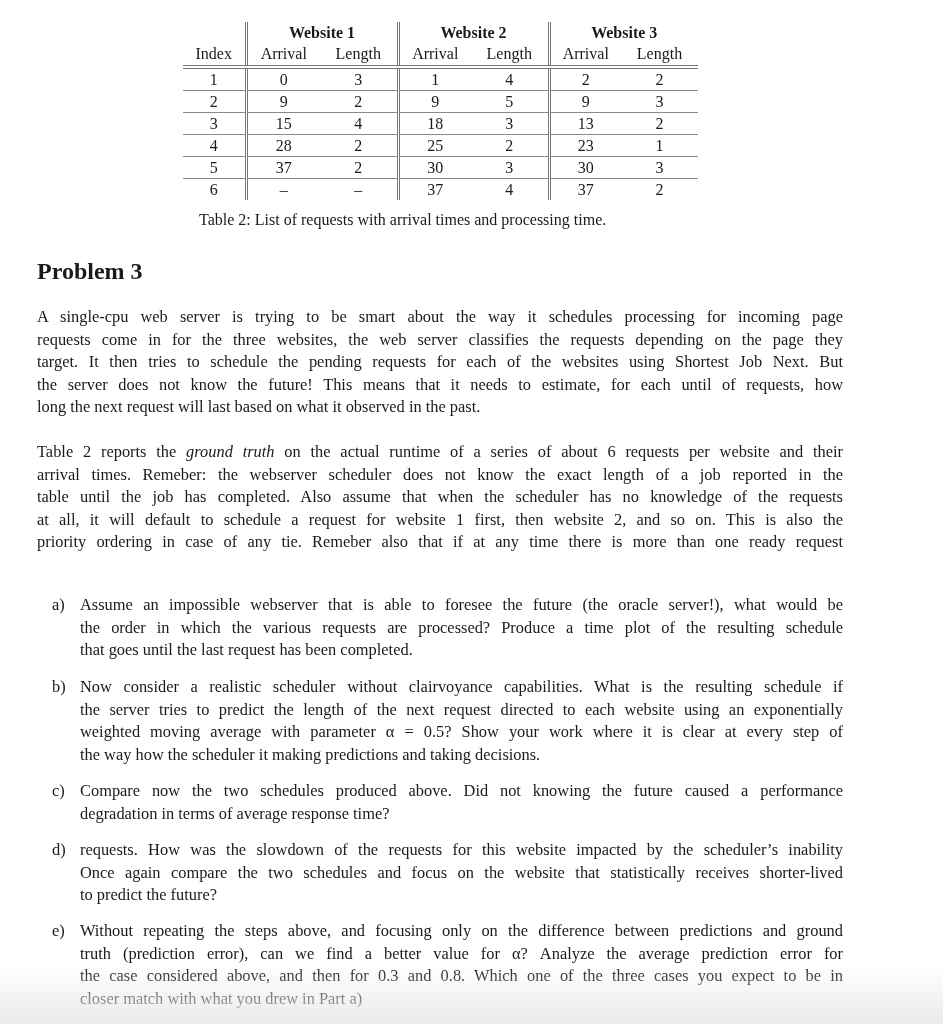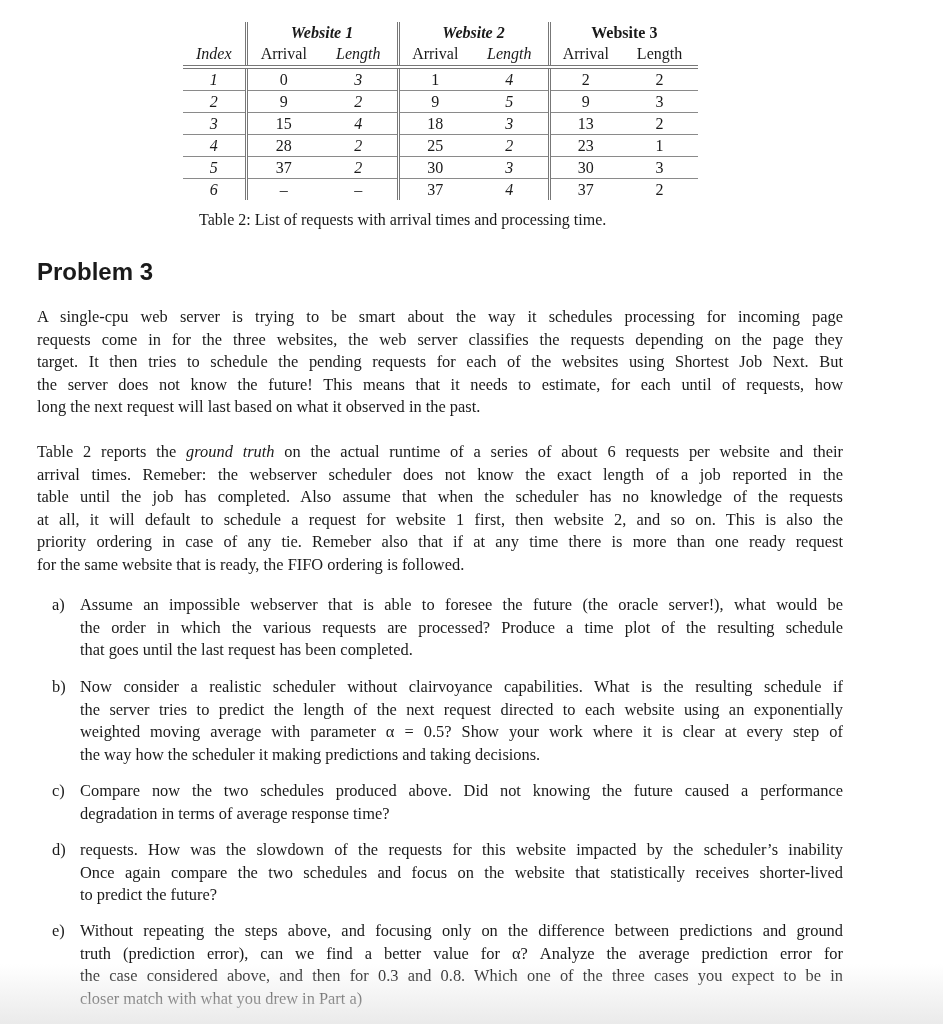--- a/index.html
+++ b/index.html
@@ -18,38 +18,38 @@
     font-family: "Liberation Serif", "DejaVu Serif", serif;
     font-size: 16px;
     width: 515px;
     table-layout: fixed;
   }
   table.req td, table.req th {
     padding: 0; text-align: center; font-weight: normal; height: 21px; line-height: 21px;
   }
   table.req th.site { font-weight: bold; height: 20px; line-height: 20px; padding-top: 0; }
   table.req tr.sub th { height: 22px; line-height: 22px; }
-  .dbl-r { border-right: 3px double #777; font-style: italic; }
+  .dbl-r { border-right: 3px double #777; }
   table.req tr.sub th { border-bottom: 4px double #777; }
   table.req tbody tr td { border-bottom: 1.5px solid #8a8a8a; }
   table.req tbody tr:last-child td { border-bottom: none; }
   col.c-idx { width: 63px; }
   col.c-arr1 { width: 74px; } col.c-len1 { width: 78px; }
   col.c-arr2 { width: 73px; } col.c-len2 { width: 78px; }
   col.c-arr3 { width: 72px; } col.c-len3 { width: 77px; }
 
   .caption {
     position: absolute; left: 199px; top: 211px;
     font-family: "Liberation Serif", "DejaVu Serif", serif;
     font-size: 16px; white-space: nowrap;
   }
 
   .problem-title {
     position: absolute; left: 37px; top: 258px;
-    font-family: Liberation Sans, sans-serif;
+    font-family: Liberation Serif, serif;
     font-weight: bold; font-size: 24px; margin: 0;
   }
 
   .body-text {
     position: absolute; left: 37px; width: 806px;
     font-family: "Liberation Serif", "DejaVu Serif", serif;
     font-size: 16.4px; line-height: 22.6px;
     text-align: justify; margin: 0;
   }
   .p1 { top: 306px; }
@@ -177,21 +177,20 @@
     <span class="line">the server does not know the future! This means that it needs to estimate, for each until of requests, how</span>
     <span class="line last">long the next request will last based on what it observed in the past.</span>
   </p>
 
   <p class="body-text p2">
     <span class="line"><span>Table 2 reports the </span><em class="it">ground truth</em><span> on the actual runtime of a series of about 6 requests per website and their</span></span>
     <span class="line">arrival times. Remeber: the webserver scheduler does not know the exact length of a job reported in the</span>
     <span class="line">table until the job has completed. Also assume that when the scheduler has no knowledge of the requests</span>
     <span class="line">at all, it will default to schedule a request for website 1 first, then website 2, and so on. This is also the</span>
     <span class="line">priority ordering in case of any tie. Remeber also that if at any time there is more than one ready request</span>
-    <span class="line last">for the same website that is ready, the FIFO ordering is followed.</span>
   </p>
 
   <div class="qlist">
     <div class="q qa">
       <span class="lbl">a)</span>
       <div class="txt">
         <span class="line">Assume an impossible webserver that is able to foresee the future (the oracle server!), what would be</span>
         <span class="line">the order in which the various requests are processed? Produce a time plot of the resulting schedule</span>
         <span class="line last">that goes until the last request has been completed.</span>
       </div>

